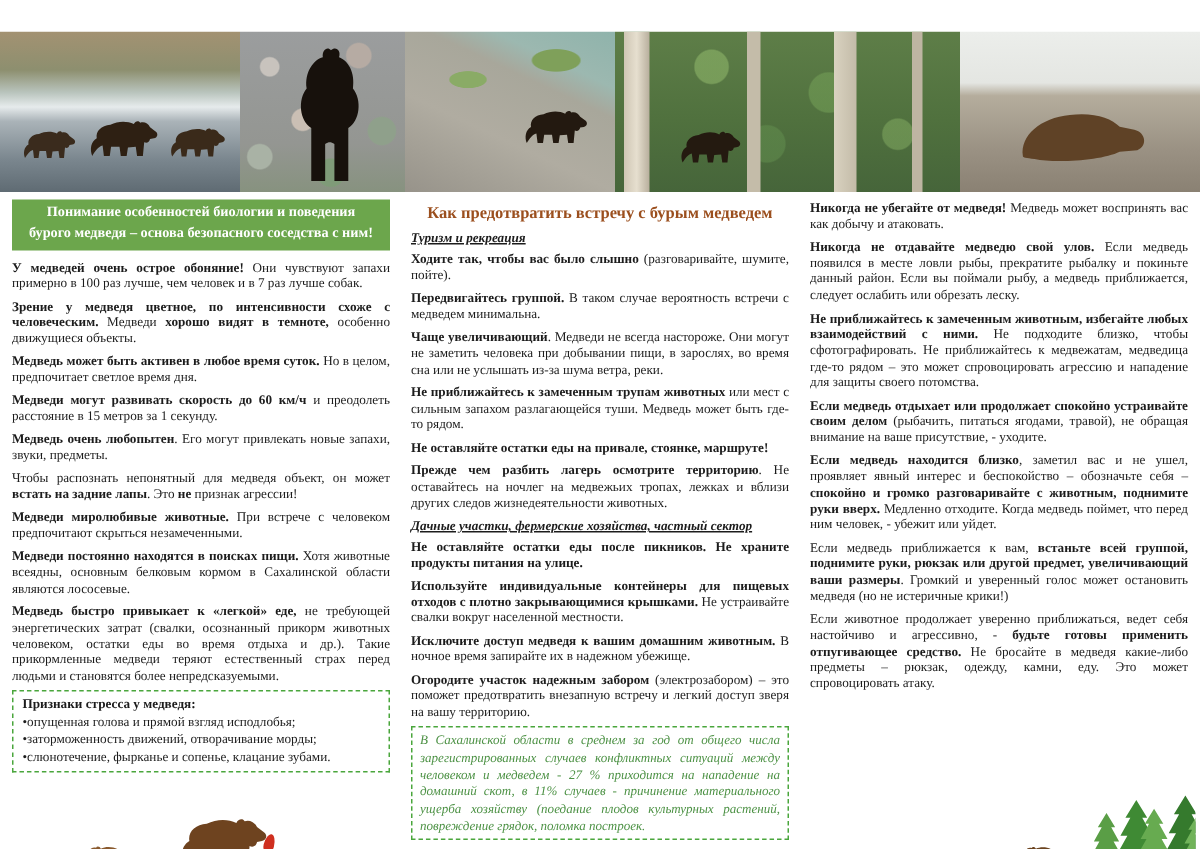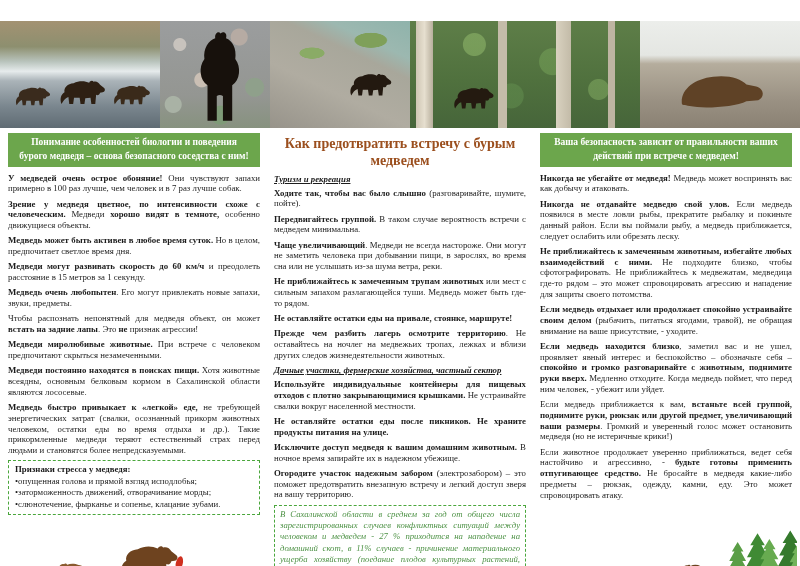--- a/index.html
+++ b/index.html
@@ -30,21 +30,21 @@
   .ph5{width:160px;background:linear-gradient(180deg,#eceeeb 0%,#e4e6e2 32%,#b5ad9d 40%,#9a9183 74%,#8a8173 100%);}
   .trunk{position:absolute;top:0;height:107px;}
   .ov{position:absolute;}
   
   .columns{display:flex;gap:14px;padding:5px 8px 0 8px;align-items:flex-start;}
   .col{flex:1;min-width:0;}
   .green-header{background:#6ca64c;color:#fff;font-weight:bold;font-size:9.5px;
       line-height:1.45;text-align:center;padding:3px 8px;margin-bottom:6px;}
   .col p{font-size:8.8px;line-height:1.22;margin:0 0 4.6px 0;text-align:justify;}
   .b{font-weight:bold;}
-  .mid-title{color:#9b4f1e;font-weight:bold;font-size:14px;text-align:center;margin:3px 0 4px 0;line-height:1.2;}
+  .mid-title{color:#9b4f1e;font-weight:bold;font-size:11px;text-align:center;margin:3px 0 4px 0;line-height:1.2;}
   .subhead{font-size:8.8px;font-weight:bold;font-style:italic;text-decoration:underline;
       margin:1px 0 4px 0;}
   .stress-box{border:1.5px dashed #4aa63c;padding:3px 6px 4px 6px;margin-top:2px;}
   .stress-title{font-weight:bold;font-size:8.8px;line-height:1.3;}
   .bullet{font-size:8.8px;line-height:1.3;}
   .stats-box{border:1.5px dashed #4aa63c;padding:3px 5px;margin-top:2px;}
   .stats-box .stats-text{color:#4c9144;font-style:italic;font-size:8.7px;line-height:1.3;text-align:justify;}
   
   .left-bears{position:absolute;left:52px;top:518px;display:flex;align-items:flex-end;gap:28px;}
   .fish-bear-wrap{position:relative;}
@@ -143,32 +143,31 @@
       <div>
           <p><span class="b">Ходите так, чтобы вас было слышно</span><span> (разговаривайте, шумите, пойте).</span></p>
           <p><span class="b">Передвигайтесь группой.</span><span> В таком случае вероятность встречи с медведем минимальна.</span></p>
           <p><span class="b">Чаще увеличивающий</span><span>. Медведи не всегда настороже. Они могут не заметить человека при добывании пищи, в зарослях, во время сна или не услышать из-за шума ветра, реки.</span></p>
           <p><span class="b">Не приближайтесь к замеченным трупам животных</span><span> или мест с сильным запахом разлагающейся туши. Медведь может быть где-то рядом.</span></p>
           <p><span class="b">Не оставляйте остатки еды на привале, стоянке, маршруте!</span></p>
           <p><span class="b">Прежде чем разбить лагерь осмотрите территорию</span><span>. Не оставайтесь на ночлег на медвежьих тропах, лежках и вблизи других следов жизнедеятельности животных.</span></p>
         </div>
       <div class="subhead">Дачные участки, фермерские хозяйства, частный сектор</div>
       <div>
+          <p><span class="b">Не оставляйте остатки еды после пикников. Не храните продукты питания на улице.</span></p>
           <p><span class="b">Используйте индивидуальные контейнеры для пищевых отходов с плотно закрывающимися крышками.</span><span> Не устраивайте свалки вокруг населенной местности.</span></p>
-          <p><span class="b">Не оставляйте остатки еды после пикников. Не храните продукты питания на улице.</span></p>
           <p><span class="b">Исключите доступ медведя к вашим домашним животным.</span><span> В ночное время запирайте их в надежном убежище.</span></p>
           <p><span class="b">Огородите участок надежным забором</span><span> (электрозабором) – это поможет предотвратить внезапную встречу и легкий доступ зверя на вашу территорию.</span></p>
         </div>
       <div class="stats-box">
         <div class="stats-text">В Сахалинской области в среднем за год от общего числа зарегистрированных случаев конфликтных ситуаций между человеком и медведем - 27 % приходится на нападение на домашний скот, в 11% случаев - причинение материального ущерба хозяйству (поедание плодов культурных растений, повреждение грядок, поломка построек.</div>
       </div>
     </section>
 
     <section class="col">
-      <header class="green-header">Ваша безопасность зависит от правильности ваших действий при встрече с медведем!</header>
       <div>
           <p><span class="b">Никогда не убегайте от медведя!</span><span> Медведь может воспринять вас как добычу и атаковать.</span></p>
           <p><span class="b">Никогда не отдавайте медведю свой улов.</span><span> Если медведь появился в месте ловли рыбы, прекратите рыбалку и покиньте данный район. Если вы поймали рыбу, а медведь приближается, следует ослабить или обрезать леску.</span></p>
           <p><span class="b">Не приближайтесь к замеченным животным, избегайте любых взаимодействий с ними.</span><span> Не подходите близко, чтобы сфотографировать. Не приближайтесь к медвежатам, медведица где-то рядом – это может спровоцировать агрессию и нападение для защиты своего потомства.</span></p>
           <p><span class="b">Если медведь отдыхает или продолжает спокойно устраивайте своим делом</span><span> (рыбачить, питаться ягодами, травой), не обращая внимание на ваше присутствие, - уходите.</span></p>
           <p><span class="b">Если медведь находится близко</span><span>, заметил вас и не ушел, проявляет явный интерес и беспокойство – обозначьте себя – </span><span class="b">спокойно и громко разговаривайте с животным, поднимите руки вверх.</span><span> Медленно отходите. Когда медведь поймет, что перед ним человек, - убежит или уйдет.</span></p>
           <p><span>Если медведь приближается к вам, </span><span class="b">встаньте всей группой, поднимите руки, рюкзак или другой предмет, увеличивающий ваши размеры</span><span>. Громкий и уверенный голос может остановить медведя (но не истеричные крики!)</span></p>
           <p><span>Если животное продолжает уверенно приближаться, ведет себя настойчиво и агрессивно, - </span><span class="b">будьте готовы применить отпугивающее средство.</span><span> Не бросайте в медведя какие-либо предметы – рюкзак, одежду, камни, еду. Это может спровоцировать атаку.</span></p>
         </div>
     </section>

